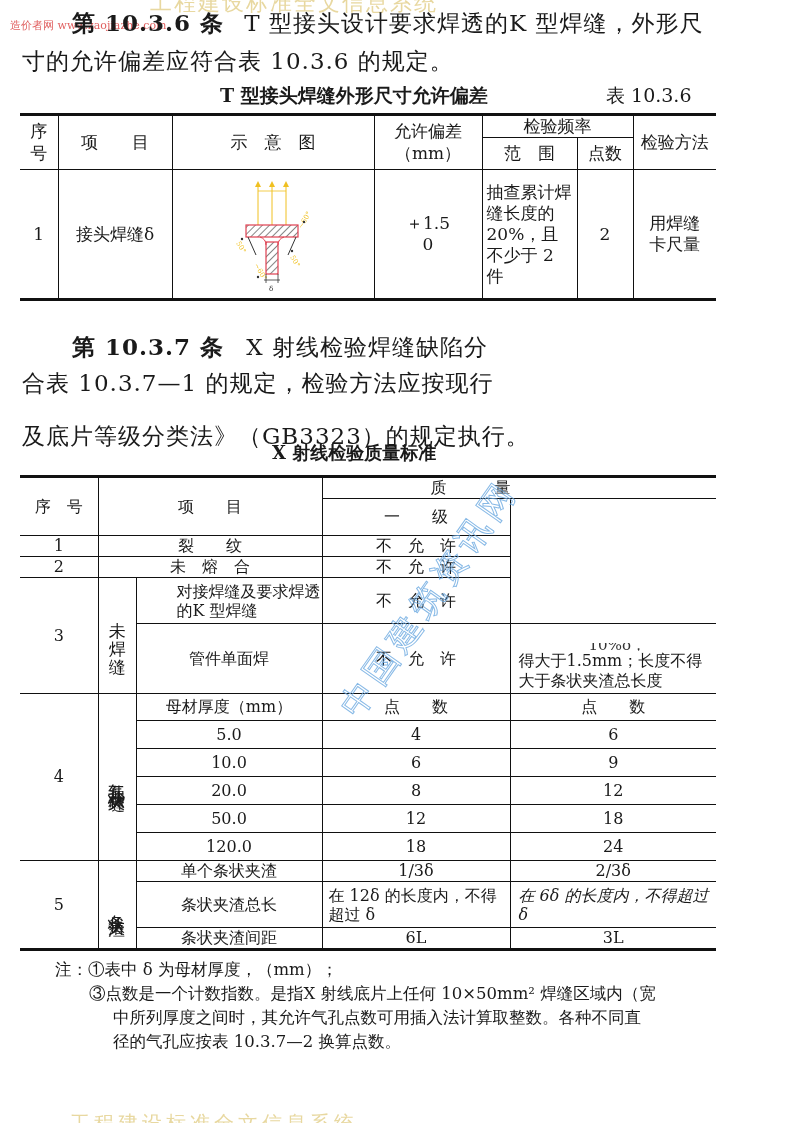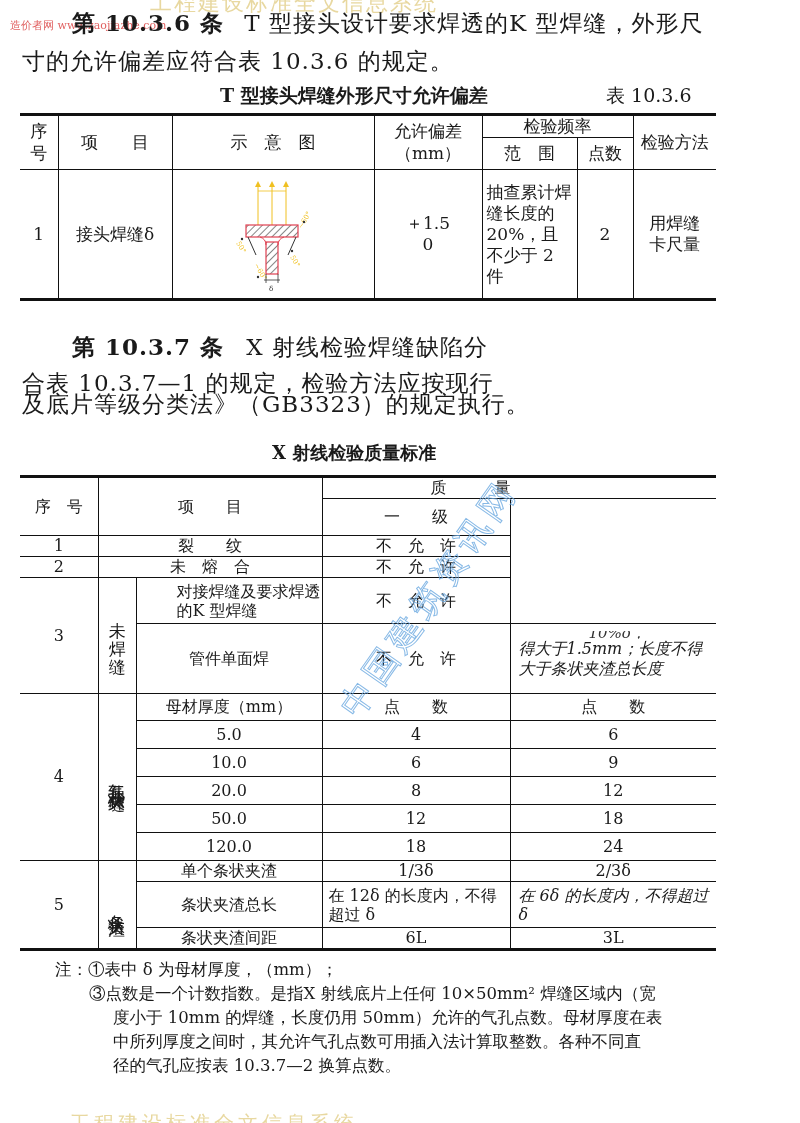--- a/index.html
+++ b/index.html
@@ -123,21 +123,21 @@
     <td style="padding:0 8px;">用焊缝卡尺量</td>
   </tr>
 </tbody>
   </table>
 
 <div class="abs para" style="left:72px; top:332px;">
   <span class="b">第 10.3.7 条</span>
   <span style="margin-left:14px;">X 射线检验焊缝缺陷分</span>
 </div>
 <div class="abs para" style="left:22px; top:368px;">合表 10.3.7—1 的规定，检验方法应按现行</div>
-<div class="abs para" style="left:22px; top:389px;">及底片等级分类法》（GB3323）的规定执行。</div>
+<div class="abs para" style="left:22px; top:421px;">及底片等级分类法》（GB3323）的规定执行。</div>
 <div class="abs ttitle" style="left:272px; top:441px; font-size:18px;">X 射线检验质量标准</div>
 
 <table class="t2">
   <colgroup>
     <col style="width:78px">
       <col style="width:38px">
       <col style="width:186px">
       <col style="width:188px">
       <col style="width:206px">
   </colgroup>
@@ -168,21 +168,21 @@
     <td rowspan="2">
           <div class="vtext" style="letter-spacing:18px;">未焊缝</div>
         </td>
     <td class="left" style="line-height:19px;padding-left:40px;">对接焊缝及要求焊透的K 型焊缝</td>
     <td>不　允　许</td>
     <td style="border-top:none; border-bottom:none;"></td>
   </tr>
   <tr style="height:70px;">
     <td>管件单面焊</td>
     <td>不　允　许</td>
-    <td class="left" style="vertical-align:bottom; line-height:20px; padding-bottom:14px;font-style:italic;">
+    <td class="left" style="vertical-align:bottom; line-height:20px; padding-bottom:2px;">
       <div class="cutoff" style="text-align:center; height:8px; overflow:hidden; line-height:4px;">10%δ，</div>
       <div>得大于1.5mm；长度不得大于条状夹渣总长度</div>
     </td>
   </tr>
   <tr style="height:27px;">
     <td rowspan="6">4</td>
     <td rowspan="6">
           <div class="vtext" style="letter-spacing:2px; line-height:18px;">气孔和点状夹缝</div>
         </td>
     <td>母材厚度（mm）</td>
@@ -234,20 +234,19 @@
     <td>3L</td>
   </tr>
 </tbody>
   </table>
 
 <div class="abs notes">
   <div class="line">
     <span>注：</span><span>①表中 δ 为母材厚度，（mm）；</span>
   </div>
   <div class="line indent">③点数是一个计数指数。是指X 射线底片上任何 10×50mm² 焊缝区域内（宽</div>
-  <div class="line indent2">度小于 10mm 的焊缝，长度仍用 50mm）允许的气孔点数。母材厚度在表</div>
   <div class="line indent2">中所列厚度之间时，其允许气孔点数可用插入法计算取整数。各种不同直</div>
   <div class="line indent2">径的气孔应按表 10.3.7—2 换算点数。</div>
 </div>
 
 <div class="abs bottomfaint">工程建设标准全文信息系统</div>
 
 <div class="abs watermark">中国建筑资讯网</div>
 
 </body></html>

